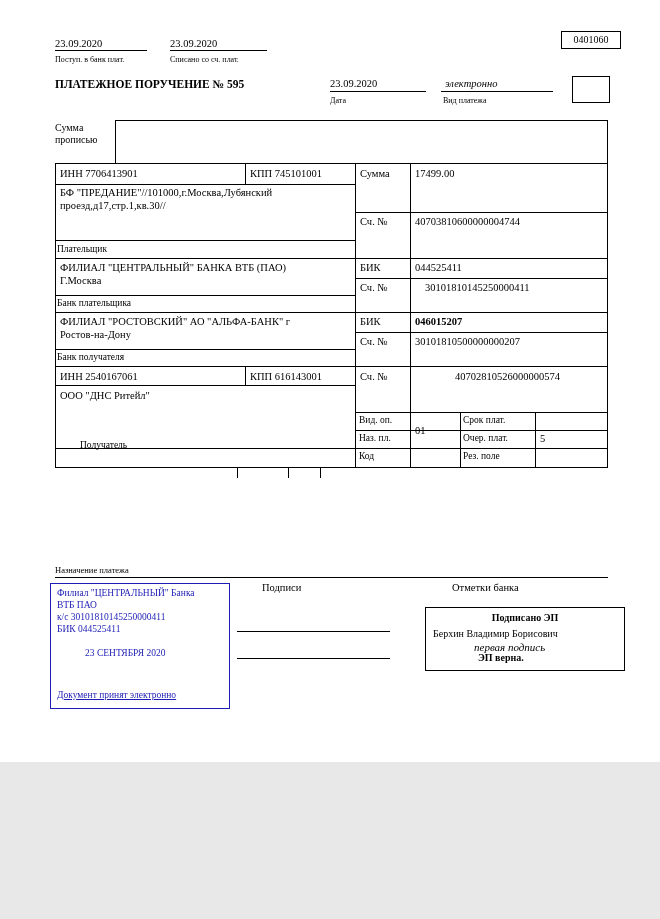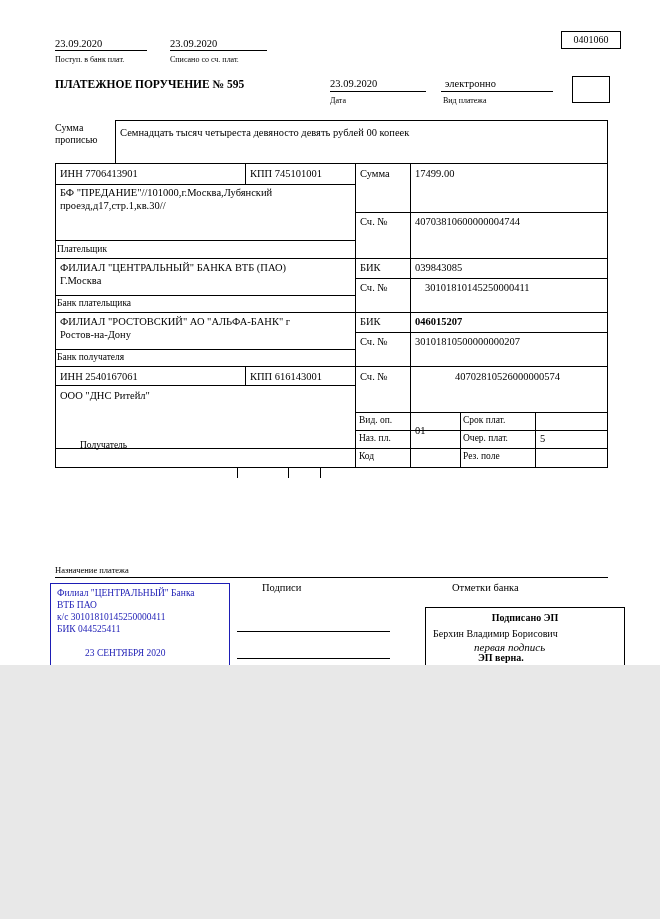--- a/index.html
+++ b/index.html
@@ -1,18 +1,18 @@
 <!DOCTYPE html>
 <html><head>
 <meta charset="utf-8">
 <style>
   * { margin:0; padding:0; box-sizing:border-box; }
   html,body { background:#e8e8e8; }
   .page {
-    position:relative; width:660px; height:665px; margin:0 auto;
+    position:relative; width:660px; height:762px; margin:0 auto;
     background:#ffffff; color:#000;
     font-family:"Liberation Serif","DejaVu Serif",serif;
     overflow:hidden;
   }
   .abs { position:absolute; }
   .t11 { font-size:10.5px; line-height:13px; }
   .t10 { font-size:10px; line-height:12px; }
   .t9  { font-size:9.5px; line-height:11px; }
   .t8  { font-size:8px;  line-height:10px; }
   .b   { font-weight:bold; }
@@ -32,45 +32,44 @@
 <div class="page">
 
   <div class="abs t11 ul" style="left:55px; top:37px; width:92px; height:14px;">23.09.2020</div>
   <div class="abs t11 ul" style="left:170px; top:37px; width:97px; height:14px;">23.09.2020</div>
   <div class="abs t8" style="left:55px; top:55px;">Поступ. в банк плат.</div>
   <div class="abs t8" style="left:170px; top:55px;">Списано со сч. плат.</div>
   <div class="box ctr t10" style="left:561px; top:31px; width:60px; height:18px; line-height:16px;">0401060</div>
 
   <div class="abs b" style="left:55px; top:78px; font-size:11.5px;">ПЛАТЕЖНОЕ ПОРУЧЕНИЕ № 595</div>
   <div class="abs t11 ul" style="left:330px; top:77px; width:96px; height:15px;">23.09.2020</div>
-  <div class="abs t11 ul" style="left:441px; top:77px; width:112px; height:15px; padding-left:4px;">электронно</div>
+  <div class="abs t11 ul" style="left:441px; top:77px; width:112px; height:15px; padding-left:4px;font-style:italic;">электронно</div>
   <div class="abs t8" style="left:330px; top:96px;">Дата</div>
   <div class="abs t8" style="left:443px; top:96px;">Вид платежа</div>
   <div class="box" style="left:572px; top:76px; width:38px; height:27px;"></div>
 
   <div class="abs t10" style="left:55px; top:122px;">Сумма</div>
   <div class="abs t10" style="left:55px; top:134px;">прописью</div>
-  <div class="abs t11" style="left:120px; top:126px; width:480px;">Семнадцать тысяч четыреста девяносто девять рублей 00 копеек</div>
 
   <div class="hl" style="left:115px; top:120px; width:493px;"></div>
   <div class="vl" style="left:115px; top:120px; height:43px;"></div>
 
   <div class="abs t11" style="left:60px; top:167px;">ИНН 7706413901</div>
   <div class="abs t11" style="left:250px; top:167px;">КПП 745101001</div>
   <div class="abs t11" style="left:360px; top:167px;">Сумма</div>
   <div class="abs t11" style="left:415px; top:167px;">17499.00</div>
 
   <div class="abs t11" style="left:60px; top:186px; width:245px;">БФ "ПРЕДАНИЕ"//101000,г.Москва,Лубянский проезд,д17,стр.1,кв.30//</div>
   <div class="abs t11" style="left:360px; top:215px;">Сч. №</div>
   <div class="abs t11" style="left:415px; top:215px;">40703810600000004744</div>
   <div class="abs t9" style="left:57px; top:244px;">Плательщик</div>
 
   <div class="abs t11" style="left:60px; top:261px; width:245px;">ФИЛИАЛ "ЦЕНТРАЛЬНЫЙ" БАНКА ВТБ (ПАО) Г.Москва</div>
   <div class="abs t11" style="left:360px; top:261px;">БИК</div>
-  <div class="abs t11" style="left:415px; top:261px;">039843085</div>
+  <div class="abs t11" style="left:415px; top:261px;">044525411</div>
   <div class="abs t11" style="left:360px; top:281px;">Сч. №</div>
   <div class="abs t11" style="left:425px; top:281px;">30101810145250000411</div>
   <div class="abs t9" style="left:57px; top:298px;">Банк плательщика</div>
 
   <div class="abs t11" style="left:60px; top:315px; width:245px;">ФИЛИАЛ "РОСТОВСКИЙ" АО "АЛЬФА-БАНК" г Ростов-на-Дону</div>
   <div class="abs t11" style="left:360px; top:315px;">БИК</div>
   <div class="abs t11" style="left:415px; top:315px;font-weight:bold;">046015207</div>
   <div class="abs t11" style="left:360px; top:335px;">Сч. №</div>
   <div class="abs t11" style="left:415px; top:335px;">30101810500000000207</div>
   <div class="abs t9" style="left:57px; top:352px;">Банк получателя</div>

